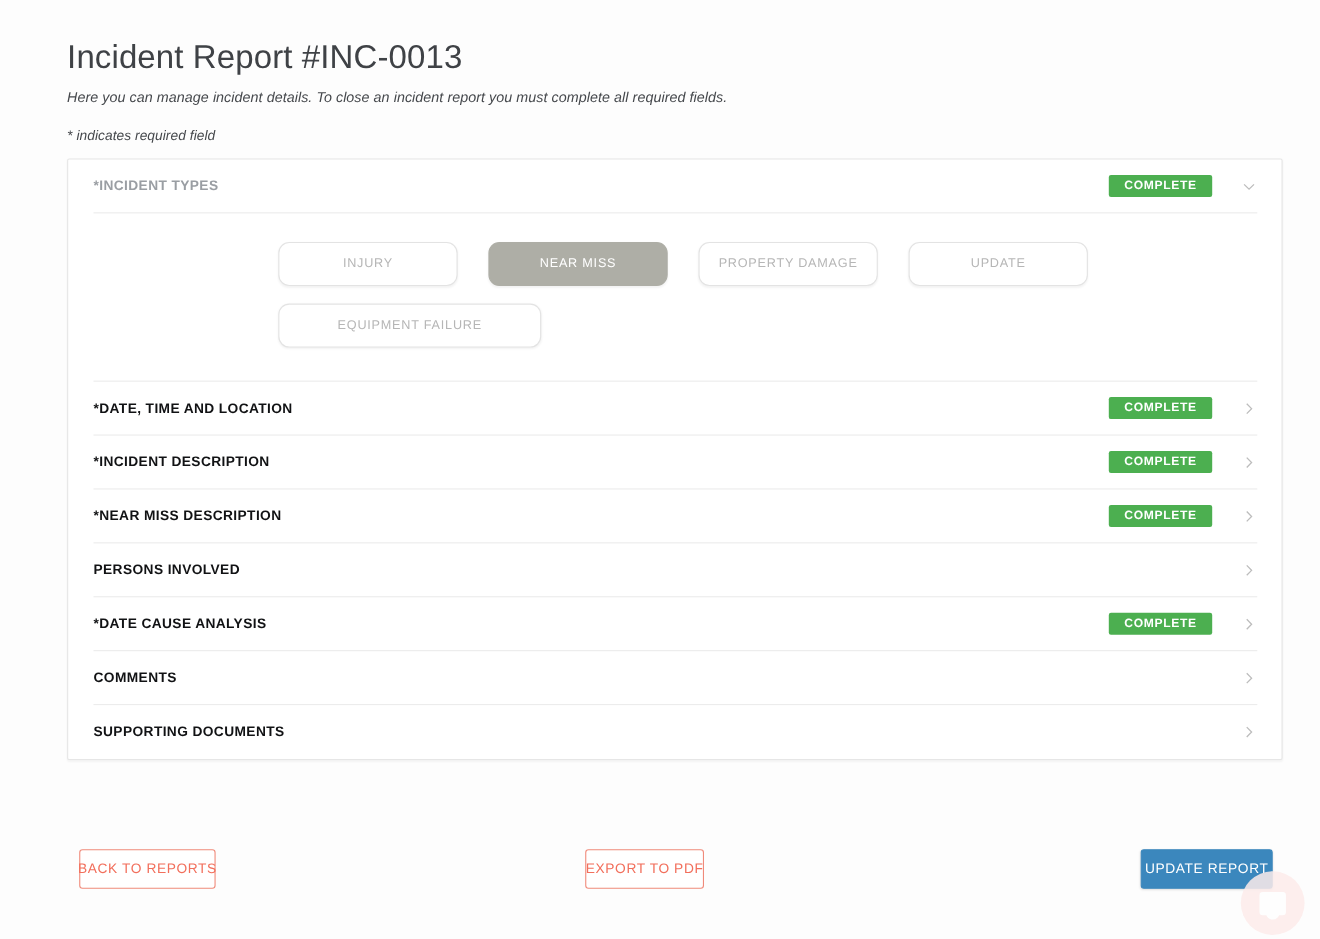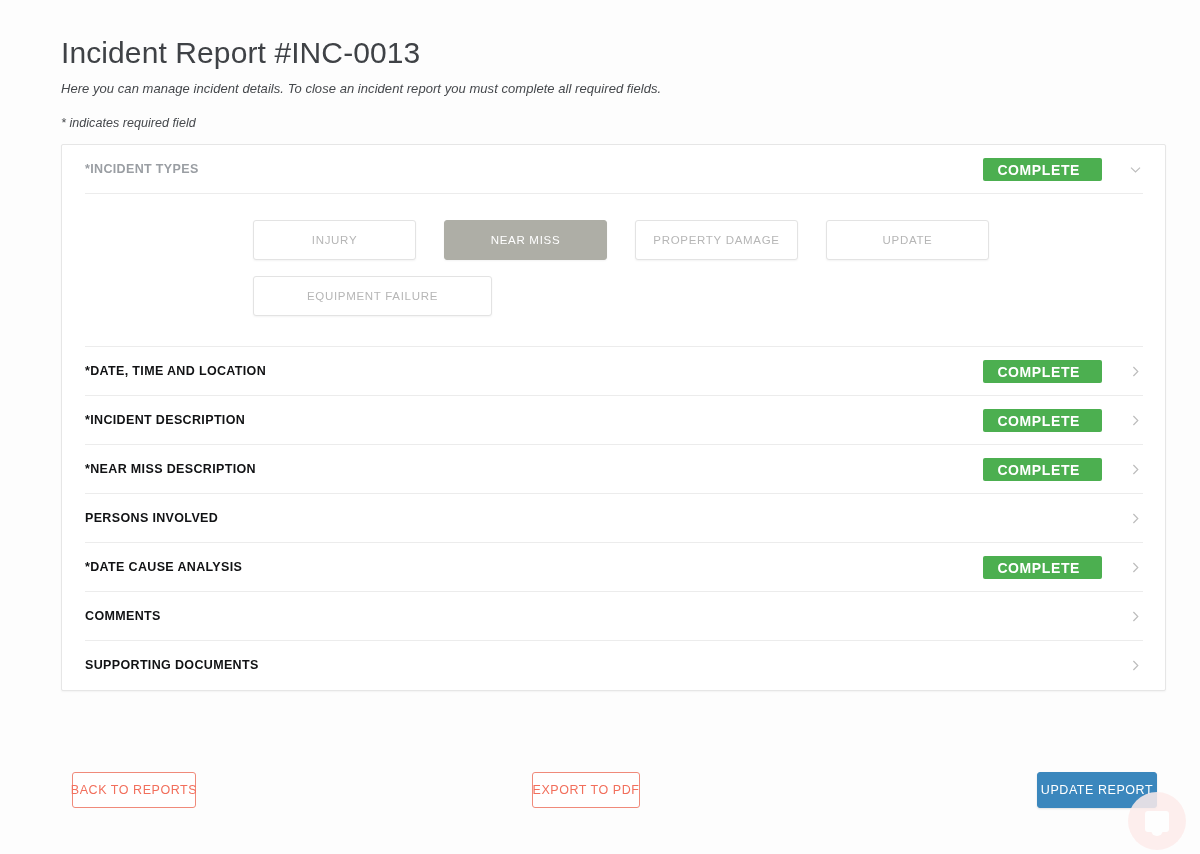--- a/index.html
+++ b/index.html
@@ -81,25 +81,25 @@
   }
 
   .acc-section.is-open .acc-head .title { color: #9a9ea3; }
 
   .acc-head .spacer { flex: 1 1 auto; }
 
   .badge {
     display: inline-block;
     background: #4caf50;
     color: #ffffff;
-    font-size: 14px;
+    font-size: 11px;
     font-weight: bold;
     letter-spacing: 0.6px;
     line-height: 1;
-    padding: 5px 22px 4px 14px;
+    padding: 5px 14px 4px 14px;
     border-radius: 2px;
     margin-right: 26px;
     text-align: center;
     min-width: 82px;
   }
 
   .badge.hidden { visibility: hidden; }
 
   .chev {
     width: 15px;
@@ -129,21 +129,21 @@
   }
 
   .type-btn {
     width: 163px;
     height: 40px;
     display: flex;
     align-items: center;
     justify-content: center;
     background: #ffffff;
     border: 1px solid #e3e3e3;
-    border-radius: 3px;
+    border-radius: 10px;
     box-shadow: 0 1px 2px rgba(0,0,0,0.05);
     font-size: 11.5px;
     letter-spacing: 0.7px;
     color: #b6b6b6;
     cursor: pointer;
     white-space: nowrap;
   }
 
   .type-btn.selected {
     background: #aeaea6;

